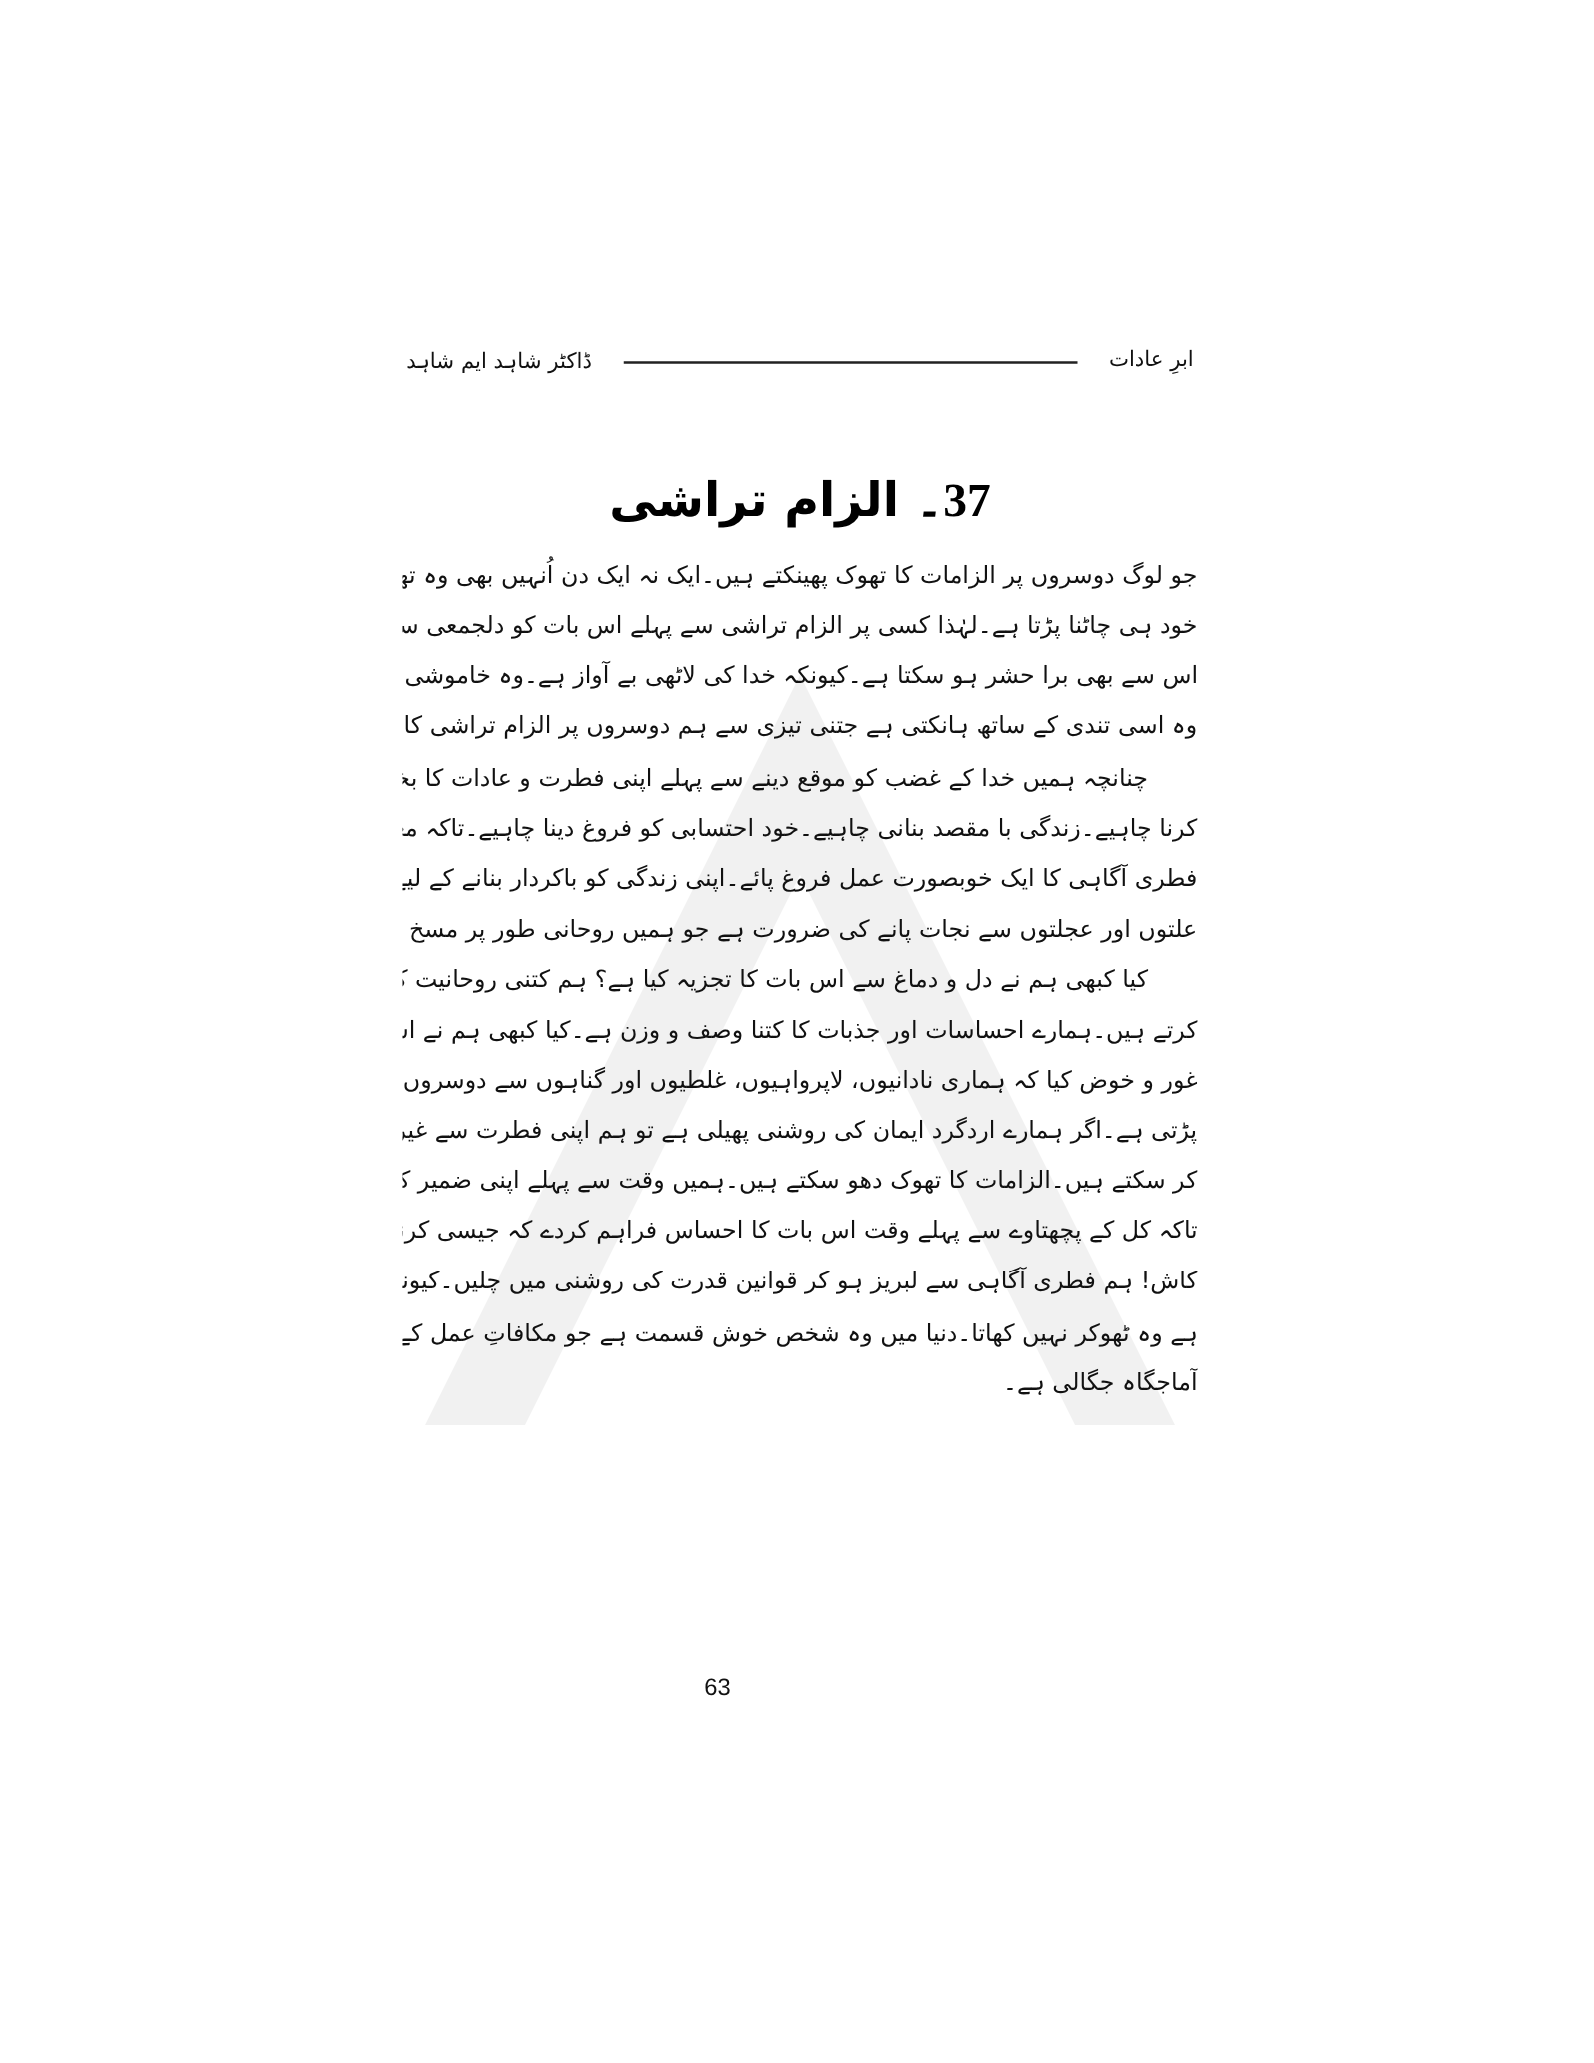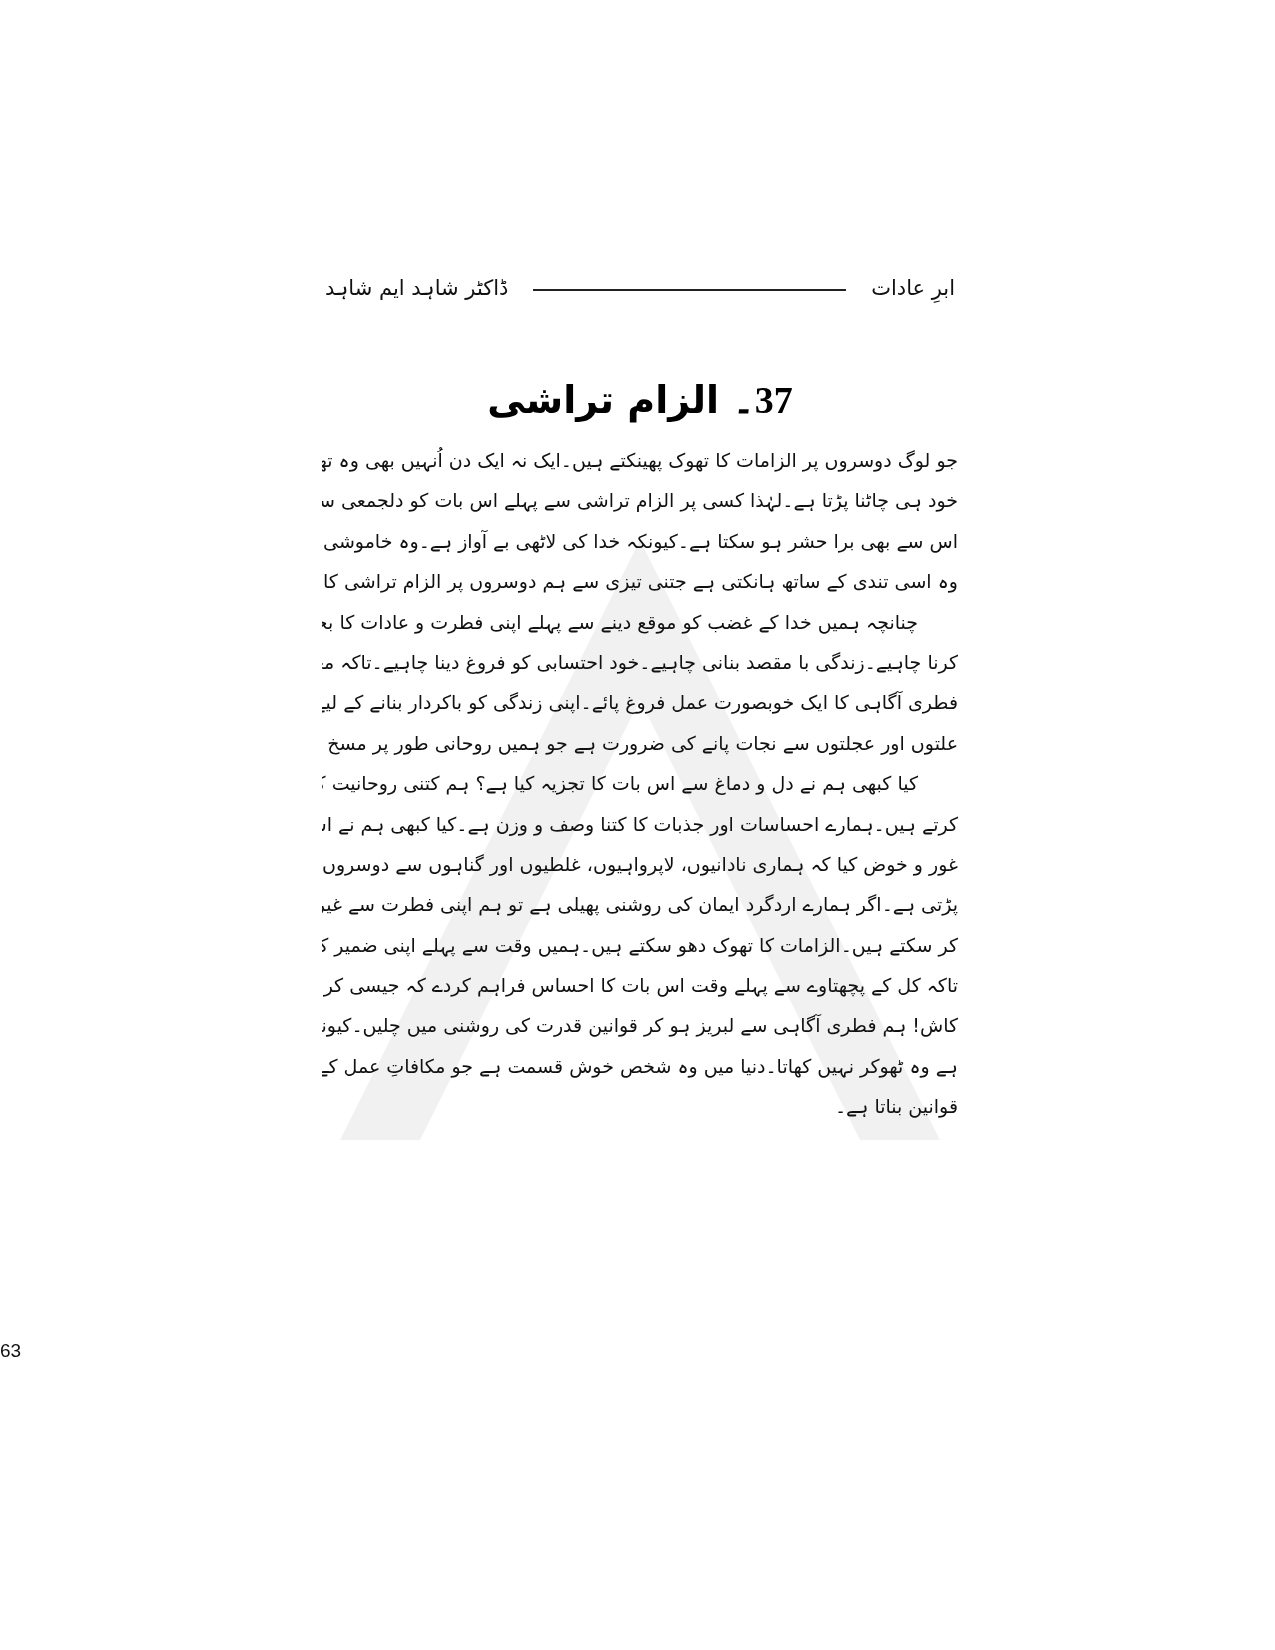--- a/index.html
+++ b/index.html
@@ -30,21 +30,21 @@
       left: 325px;
       width: 630px;
       height: 40px;
       direction: rtl;
       display: flex;
       align-items: center;
       justify-content: space-between;
     }
     .header-text {
       font-family: "DejaVu Sans", sans-serif;
-      font-size: 21px;
+      font-size: 17px;
       color: #111;
       white-space: nowrap;
     }
     .header-rule {
       flex: 1;
       height: 0;
       border-top: 2px solid #222;
       margin: 0 25px;
       position: relative;
       top: 2px;
@@ -89,20 +89,21 @@
       padding-right: 40px;
     }
     .line.last {
       text-align-last: right;
     }
     .page-number {
       position: absolute;
       top: 1340px;
       left: 0;
       width: 1148px;
+      text-align: center;
       font-family: "Liberation Sans", sans-serif;
       font-size: 19px;
       color: #111;
     }
   </style>
 </head>
 <body>
 
 <svg class="watermark" viewBox="0 0 680 680">
   <polygon points="40,640 340,40 640,640 560,640 340,200 120,640" fill="#000"></polygon>
@@ -134,17 +135,17 @@
   </div>
   <div>
     <div class="line indent">کیا کبھی ہم نے دل و دماغ سے اس بات کا تجزیہ کیا ہے؟ ہم کتنی روحانیت کی جگالی</div>
     <div class="line">کرتے ہیں۔ہمارے احساسات اور جذبات کا کتنا وصف و وزن ہے۔کیا کبھی ہم نے اس بات پر</div>
     <div class="line">غور و خوض کیا کہ ہماری نادانیوں، لاپرواہیوں، غلطیوں اور گناہوں سے دوسروں کو کتنی تکلیف اٹھانا</div>
     <div class="line">پڑتی ہے۔اگر ہمارے اردگرد ایمان کی روشنی پھیلی ہے تو ہم اپنی فطرت سے غیر فطری رویوں کو دور</div>
     <div class="line">کر سکتے ہیں۔الزامات کا تھوک دھو سکتے ہیں۔ہمیں وقت سے پہلے اپنی ضمیر کی آواز سننی چاہیے</div>
     <div class="line">تاکہ کل کے پچھتاوے سے پہلے وقت اس بات کا احساس فراہم کردے کہ جیسی کرنی ویسی بھرنی۔</div>
     <div class="line">کاش! ہم فطری آگاہی سے لبریز ہو کر قوانین قدرت کی روشنی میں چلیں۔کیونکہ جو روشنی میں چلتا</div>
     <div class="line">ہے وہ ٹھوکر نہیں کھاتا۔دنیا میں وہ شخص خوش قسمت ہے جو مکافاتِ عمل کے تحت زندگی کو اصولوں کی</div>
-    <div class="line last">قوانین بناتا ہے۔</div>
+    <div class="line last">آماجگاہ جگالی ہے۔</div>
   </div>
 </div>
 
 <div class="page-number">63</div>
 
 </body></html>

